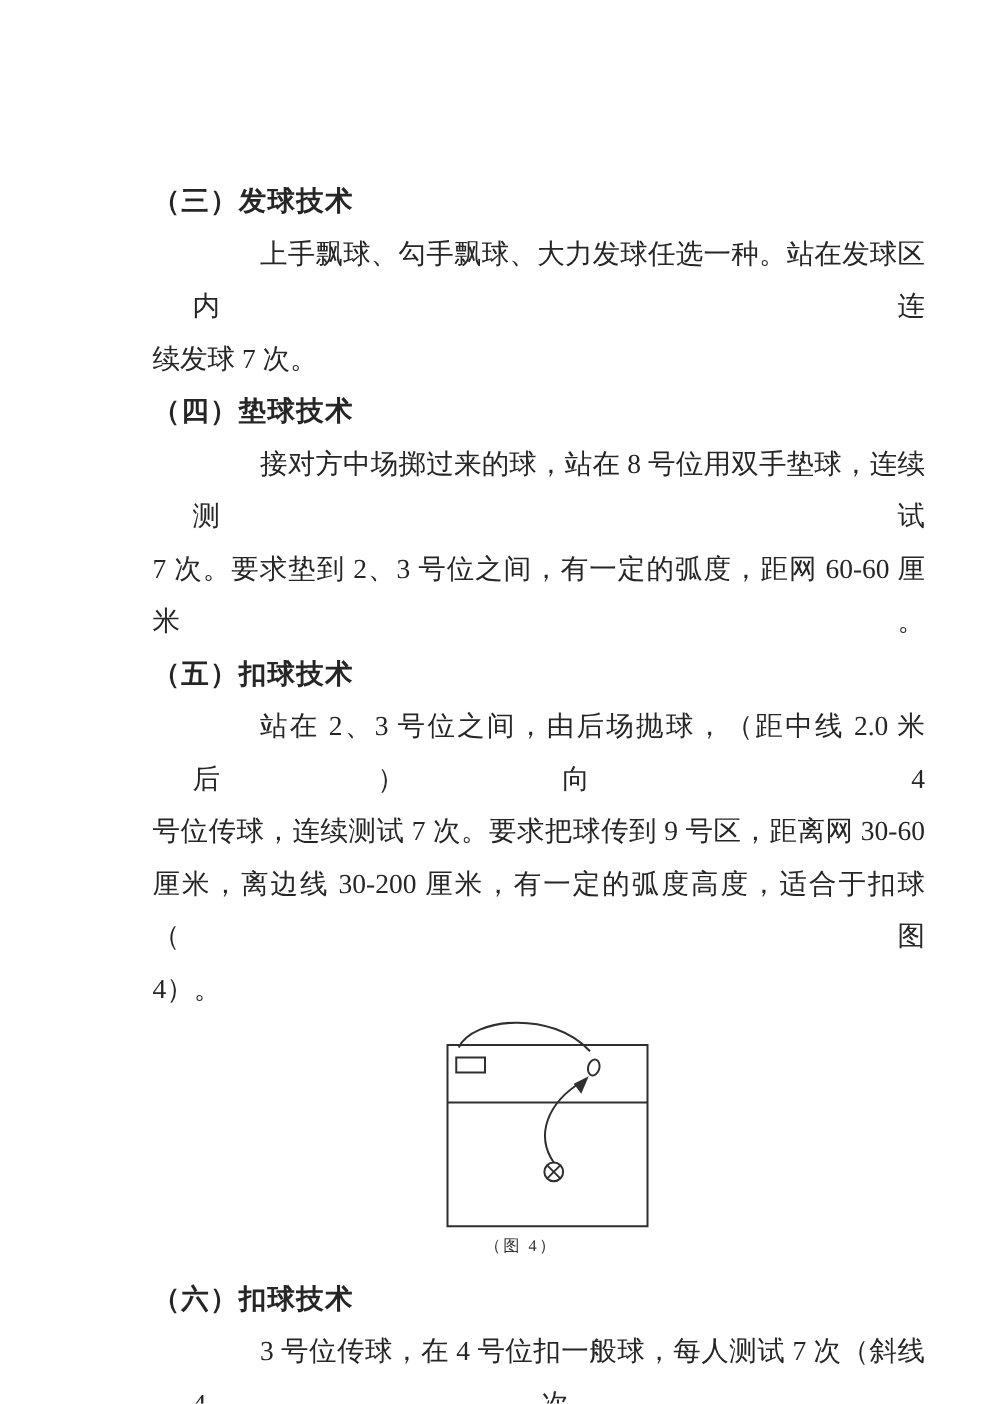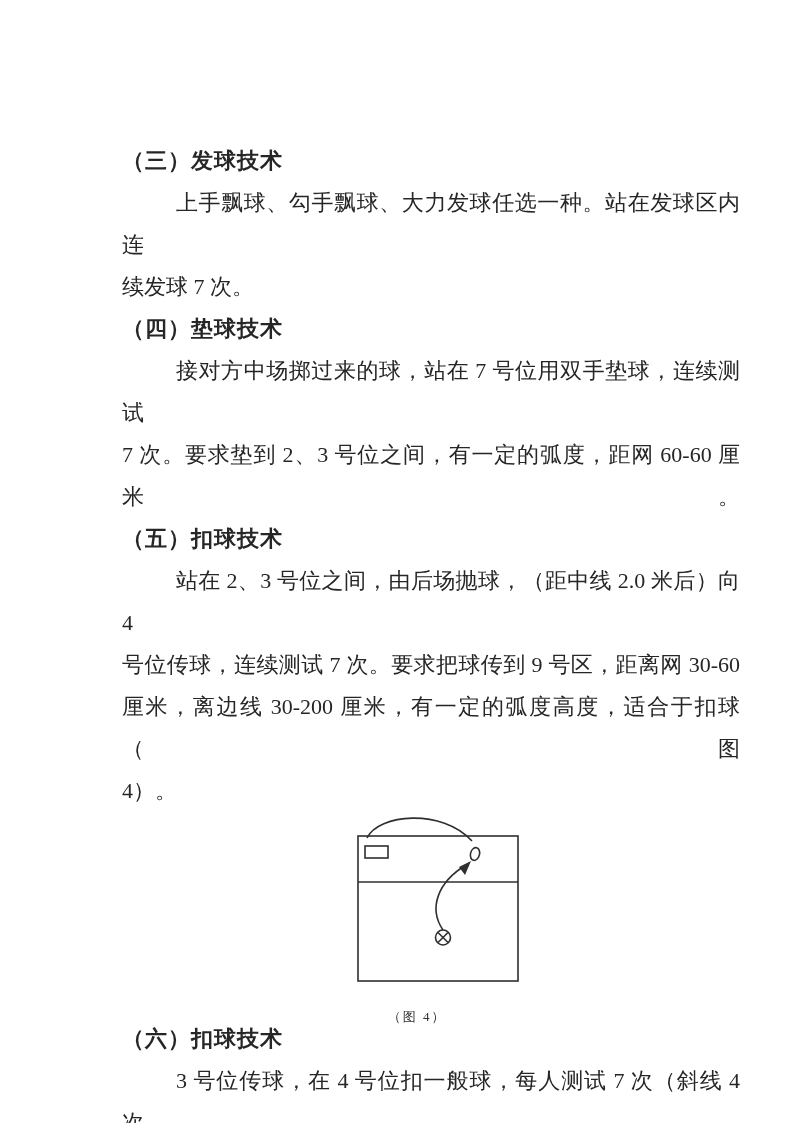--- a/index.html
+++ b/index.html
@@ -38,33 +38,34 @@
     text-align: justify;
   }
   .body-line.full {
     text-align-last: justify;
   }
   .body-line.short {
     text-align-last: left;
   }
   .body-line.indent {
     text-indent: 54px;
+    margin-left: 32px;
   }
   .figure-wrap {
     height: 206px;
     position: relative;
   }
   .figure-svg {
     display: block;
     margin-left: 218px;
     width: 190px;
     height: 172px;
   }
   .figure-caption {
-    margin-top: 24px;
+    margin-top: 4px;
     margin-left: 200px;
     width: 190px;
     height: 18px;
     line-height: 18px;
     font-size: 13px;
     text-align: center;
     letter-spacing: 2px;
     color: #333333;
   }
   svg .stroke {
@@ -77,21 +78,21 @@
 <body>
 
 <div class="page">
   <div class="content">
 
     <div class="line heading">（三）发球技术</div>
     <div class="line body-line full indent">上手飘球、勾手飘球、大力发球任选一种。站在发球区内连</div>
     <div class="line body-line short">续发球 7 次。</div>
 
     <div class="line heading">（四）垫球技术</div>
-    <div class="line body-line full indent">接对方中场掷过来的球，站在 7 号位用双手垫球，连续测试</div>
+    <div class="line body-line full indent">接对方中场掷过来的球，站在 8 号位用双手垫球，连续测试</div>
     <div class="line body-line full">7 次。要求垫到 2、3 号位之间，有一定的弧度，距网 60-60 厘米。</div>
 
     <div class="line heading">（五）扣球技术</div>
     <div class="line body-line full indent">站在 2、3 号位之间，由后场抛球，（距中线 2.0 米后）向 4</div>
     <div class="line body-line full">号位传球，连续测试 7 次。要求把球传到 9 号区，距离网 30-60</div>
     <div class="line body-line full">厘米，离边线 30-200 厘米，有一定的弧度高度，适合于扣球（图</div>
     <div class="line body-line short">4）。</div>
 
     <div class="figure-wrap">
       <svg class="figure-svg" viewBox="0 0 190 172">

